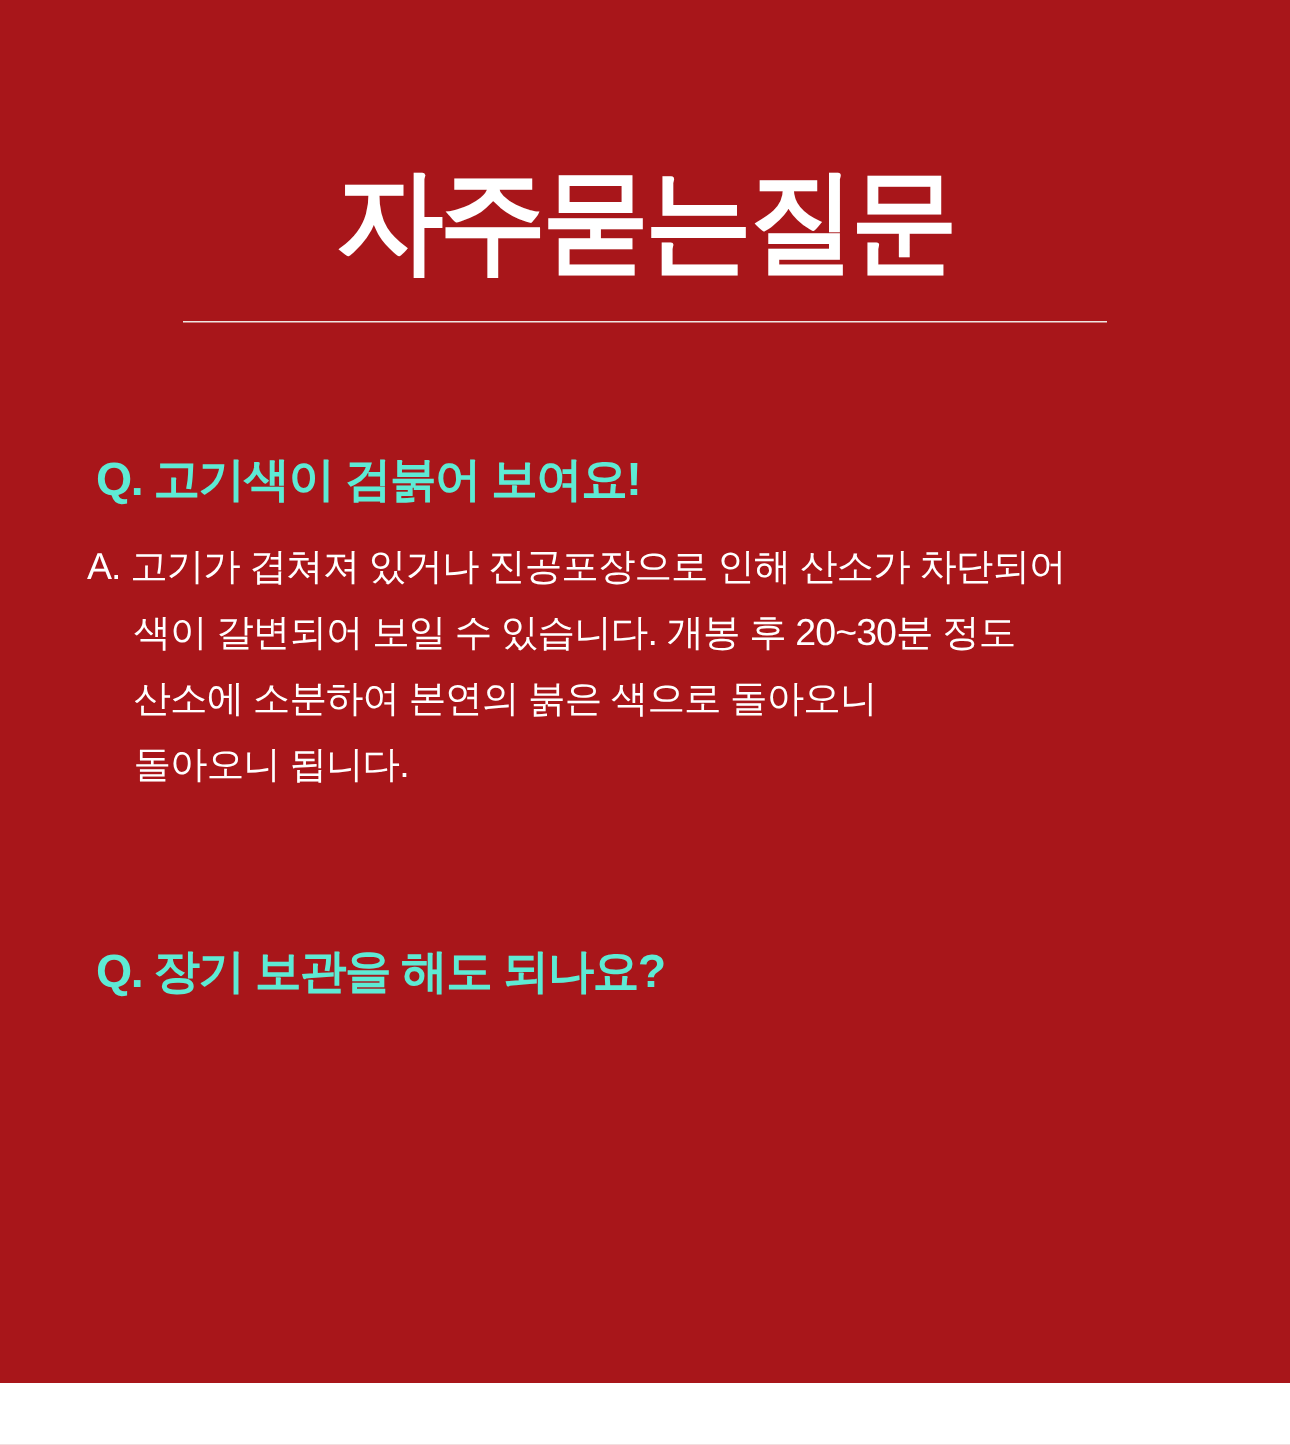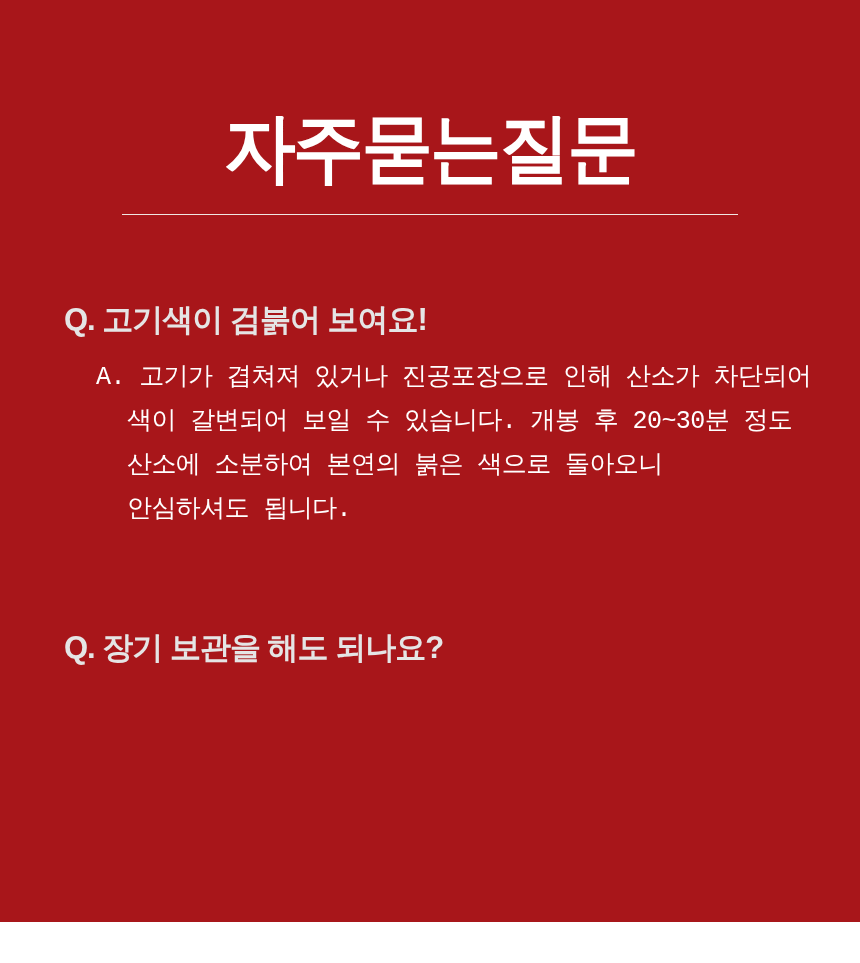--- a/index.html
+++ b/index.html
@@ -84,31 +84,30 @@
     left: 0;
     width: 860px;
   }
 
   .qa-item-1 { top: 300px; }
   .qa-item-2 { top: 628px; }
 
   .qa-question {
     display: block;
     margin: 0 0 16px 64px;
-    color: #e5e5e5;
+    color: #5eead4;
     font-size: 31px;
     font-weight: bold;
     line-height: 40px;
     letter-spacing: -1px;
     white-space: nowrap;
   }
 
   .qa-answer {
-    margin: 0 0 0 96px;
-    font-family: Liberation Mono, monospace;
+    margin: 0 0 0 58px;
   }
 
   .answer-line {
     display: block;
     color: #ffffff;
     font-size: 25px;
     font-weight: normal;
     line-height: 44px;
     letter-spacing: -0.6px;
     white-space: nowrap;
@@ -133,21 +132,21 @@
     <div class="title-divider"></div>
 
     <div class="qa-list">
 
       <div class="qa-item qa-item-1">
         <span class="qa-question">Q. 고기색이 검붉어 보여요!</span>
         <div class="qa-answer">
           <span class="answer-line">A. 고기가 겹쳐져 있거나 진공포장으로 인해 산소가 차단되어</span>
           <span class="answer-line is-continuation">색이 갈변되어 보일 수 있습니다. 개봉 후 20~30분 정도</span>
           <span class="answer-line is-continuation">산소에 소분하여 본연의 붉은 색으로 돌아오니</span>
-          <span class="answer-line is-continuation">안심하셔도 됩니다.</span>
+          <span class="answer-line is-continuation">돌아오니 됩니다.</span>
         </div>
       </div>
 
       <div class="qa-item qa-item-2">
         <span class="qa-question">Q. 장기 보관을 해도 되나요?</span>
       </div>
 
     </div>
   </div>
 

